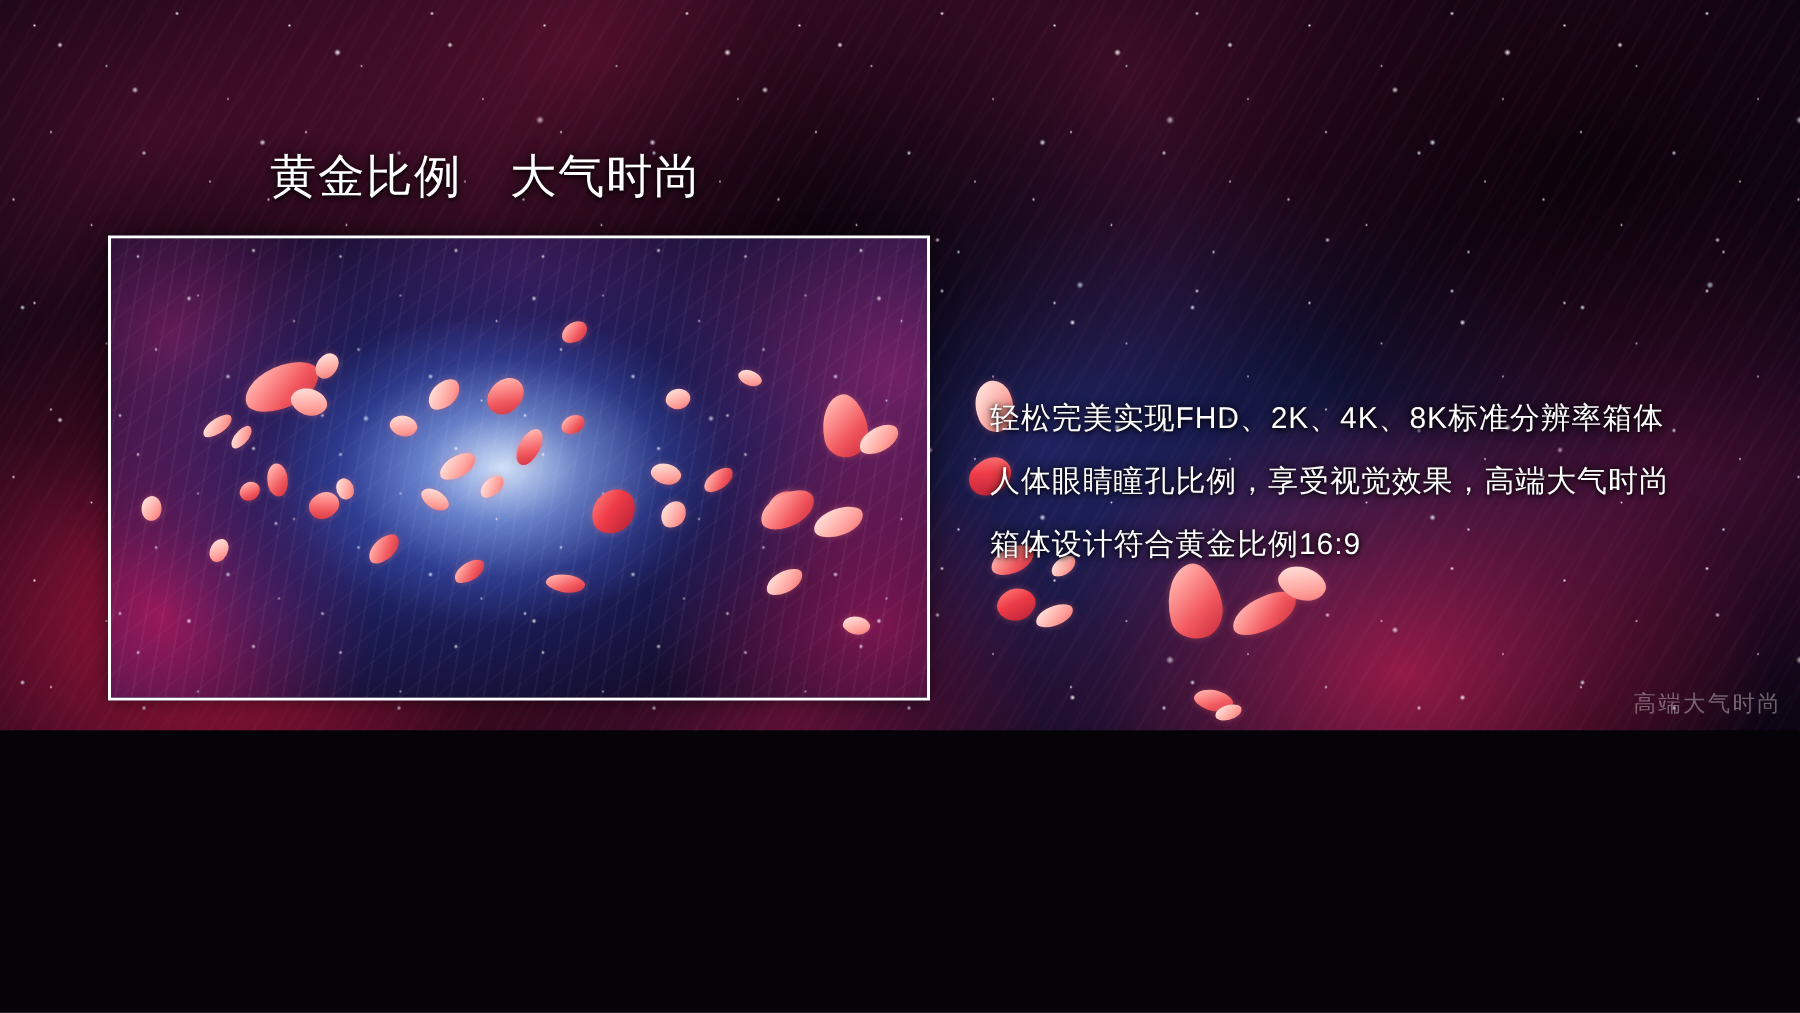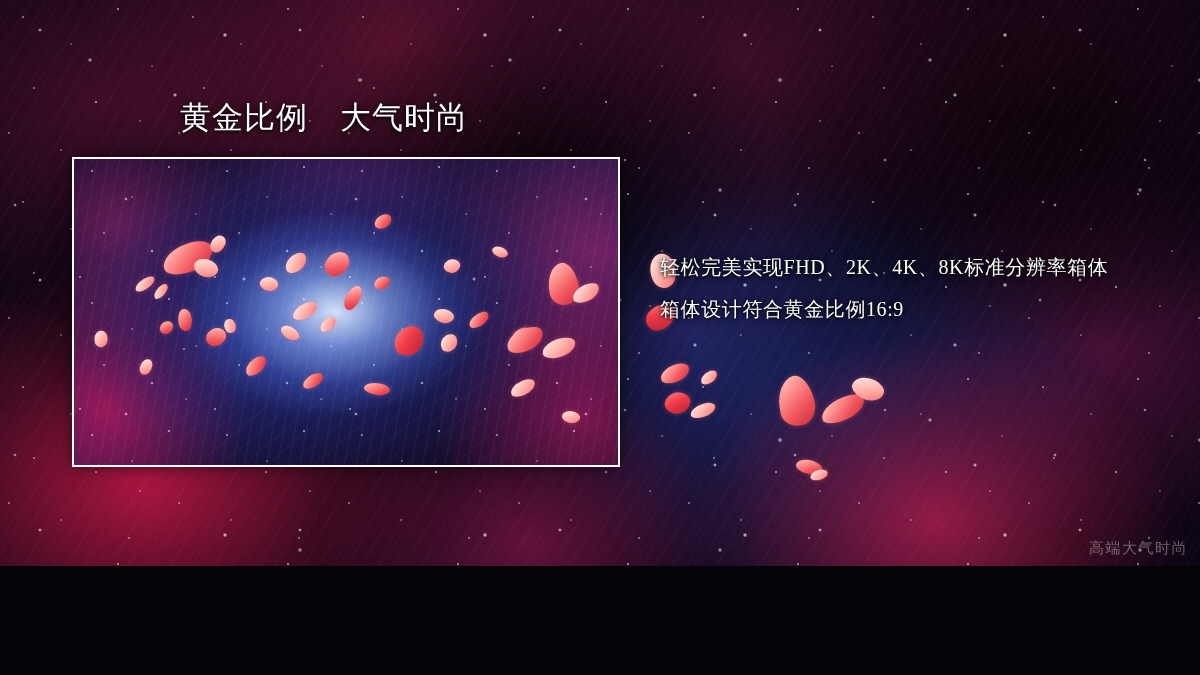--- a/index.html
+++ b/index.html
@@ -3,21 +3,21 @@
 <meta charset="utf-8">
 <title>Slide</title>
 <style>
   * { margin:0; padding:0; box-sizing:border-box; }
   html, body {
     width:1200px; height:675px; overflow:hidden;
     background:#050208;
     font-family:"Liberation Sans", sans-serif;
   }
   #slide {
-    position:relative; width:1200px; height:566px; overflow:hidden;
+    position:relative; width:1200px; height:487px; overflow:hidden;
     background:#070310;
   }
 
   
   .bg-layer { position:absolute; inset:0; pointer-events:none; }
 
   #bg-base {
     background:
       radial-gradient(ellipse 340px 260px at 78% 92%, rgba(196,30,78,.72) 0%, rgba(150,22,60,.40) 40%, rgba(60,10,32,0) 72%),
       radial-gradient(ellipse 420px 300px at 12% 86%, rgba(214,26,76,.78) 0%, rgba(140,18,54,.42) 42%, rgba(50,8,28,0) 74%),
@@ -146,21 +146,21 @@
   }
   .petal.pale {
     background:linear-gradient(145deg,#fff0ec 0%,#ffc8c1 35%,#ff9a95 70%,#e8636a 100%);
   }
   .petal.deep {
     background:linear-gradient(140deg,#ff8b86 0%,#ef3c48 45%,#b11e34 100%);
   }
 
   
   #body-text {
-    position:absolute; left:660px; top:246px; width:520px;font-family:Liberation Serif, serif;
+    position:absolute; left:660px; top:258px; width:520px;
   }
   #body-text .line {
     font-size:20px; line-height:42px; color:#ffffff; white-space:pre;
     letter-spacing:.6px;
     text-shadow:0 0 7px rgba(0,0,0,.9), 0 1px 3px rgba(0,0,0,.95);
   }
 
   
   #watermark {
     position:absolute; right:12px; bottom:8px;
@@ -233,18 +233,19 @@
     <div class="petal pale" style="left:468px;top:180px;width:34px;height:18px;transform:rotate(-14deg);"></div>
     <div class="petal pale" style="left:436px;top:222px;width:26px;height:14px;transform:rotate(-22deg);"></div>
     <div class="petal pale" style="left:488px;top:252px;width:18px;height:12px;transform:rotate(18deg);"></div>
     <div class="petal pale" style="left:418px;top:88px;width:16px;height:10px;transform:rotate(30deg);"></div>
     <div class="petal pale" style="left:20px;top:172px;width:14px;height:16px;transform:rotate(-20deg);"></div>
     <div class="petal pale" style="left:66px;top:200px;width:12px;height:16px;transform:rotate(12deg);"></div>
   </div>
 
   <div id="body-text">
     <div class="line">轻松完美实现FHD、2K、4K、8K标准分辨率箱体</div>
+    <div class="line">人体眼睛瞳孔比例，享受视觉效果，高端大气时尚</div>
     <div class="line">箱体设计符合黄金比例16:9</div>
   </div>
 
   <div id="watermark">高端大气时尚</div>
 
 </div>
 
 </body></html>

